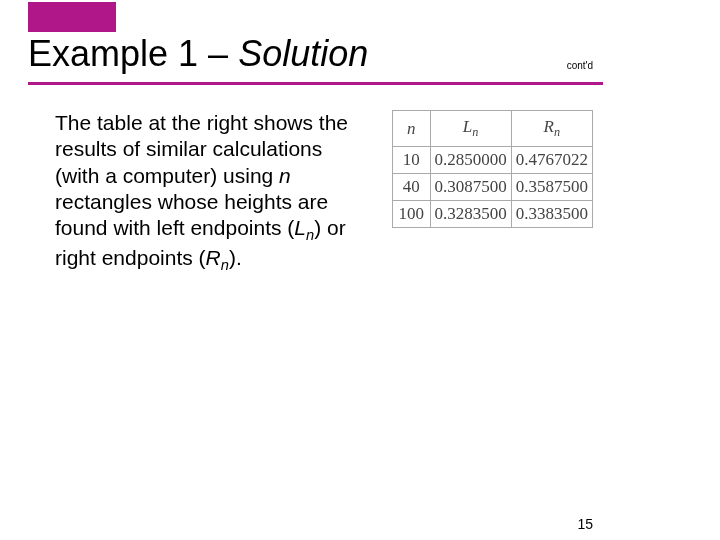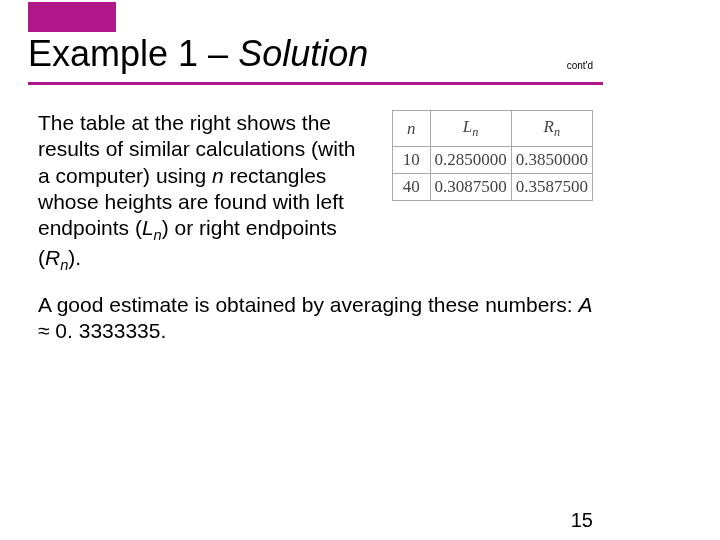--- a/index.html
+++ b/index.html
@@ -57,20 +57,21 @@
   .body {
     position: absolute;
     left: 38px;
     right: 30px;
     top: 110px;
   }
   .row1 {
     display: flex;
     align-items: flex-start;
     gap: 22px;
+    margin-left: 17px;
   }
   .para {
     font-size: 21px;
     line-height: 1.25;
     margin: 0 0 18px 0;
     text-align: left;
   }
   .para .it { font-style: italic; }
   .para sub { font-size: 0.7em; font-style: italic; }
   .left-para {
@@ -92,21 +93,21 @@
   .tbl th {
     font-style: italic;
     font-weight: normal;
     padding: 6px 14px;
   }
   .tbl th sub { font-size: 0.72em; }
   .footer {
     position: absolute;
     right: 30px;
     bottom: 8px;
-    font-size: 20px;
+    font-size: 14px;
   }
 </style>
 </head>
 <body>
 <div class="page">
 
   <div class="accent-block"></div>
 
   <div class="title-row">
     <span class="title-text">
@@ -126,31 +127,33 @@
           <tr>
             <th><span>n</span></th>
             <th>L<sub>n</sub></th>
             <th>R<sub>n</sub></th>
           </tr>
         </thead>
         <tbody>
           <tr>
             <td>10</td>
             <td>0.2850000</td>
-            <td>0.3850000</td>
+            <td>0.4767022</td>
           </tr>
           <tr>
             <td>40</td>
             <td>0.3087500</td>
             <td>0.3587500</td>
           </tr>
+          <tr>
+            <td>100</td>
+            <td>0.3283500</td>
+            <td>0.3383500</td>
+          </tr>
         </tbody>
       </table>
     </div>
 
 
-    <p class="para">
-      <span>A good estimate is obtained by averaging these numbers: </span><span class="it">A</span><span> ≈ 0. 3333335.</span>
-    </p>
   </div>
 
   <div class="footer">15</div>
 </div>
 
 </body></html>

